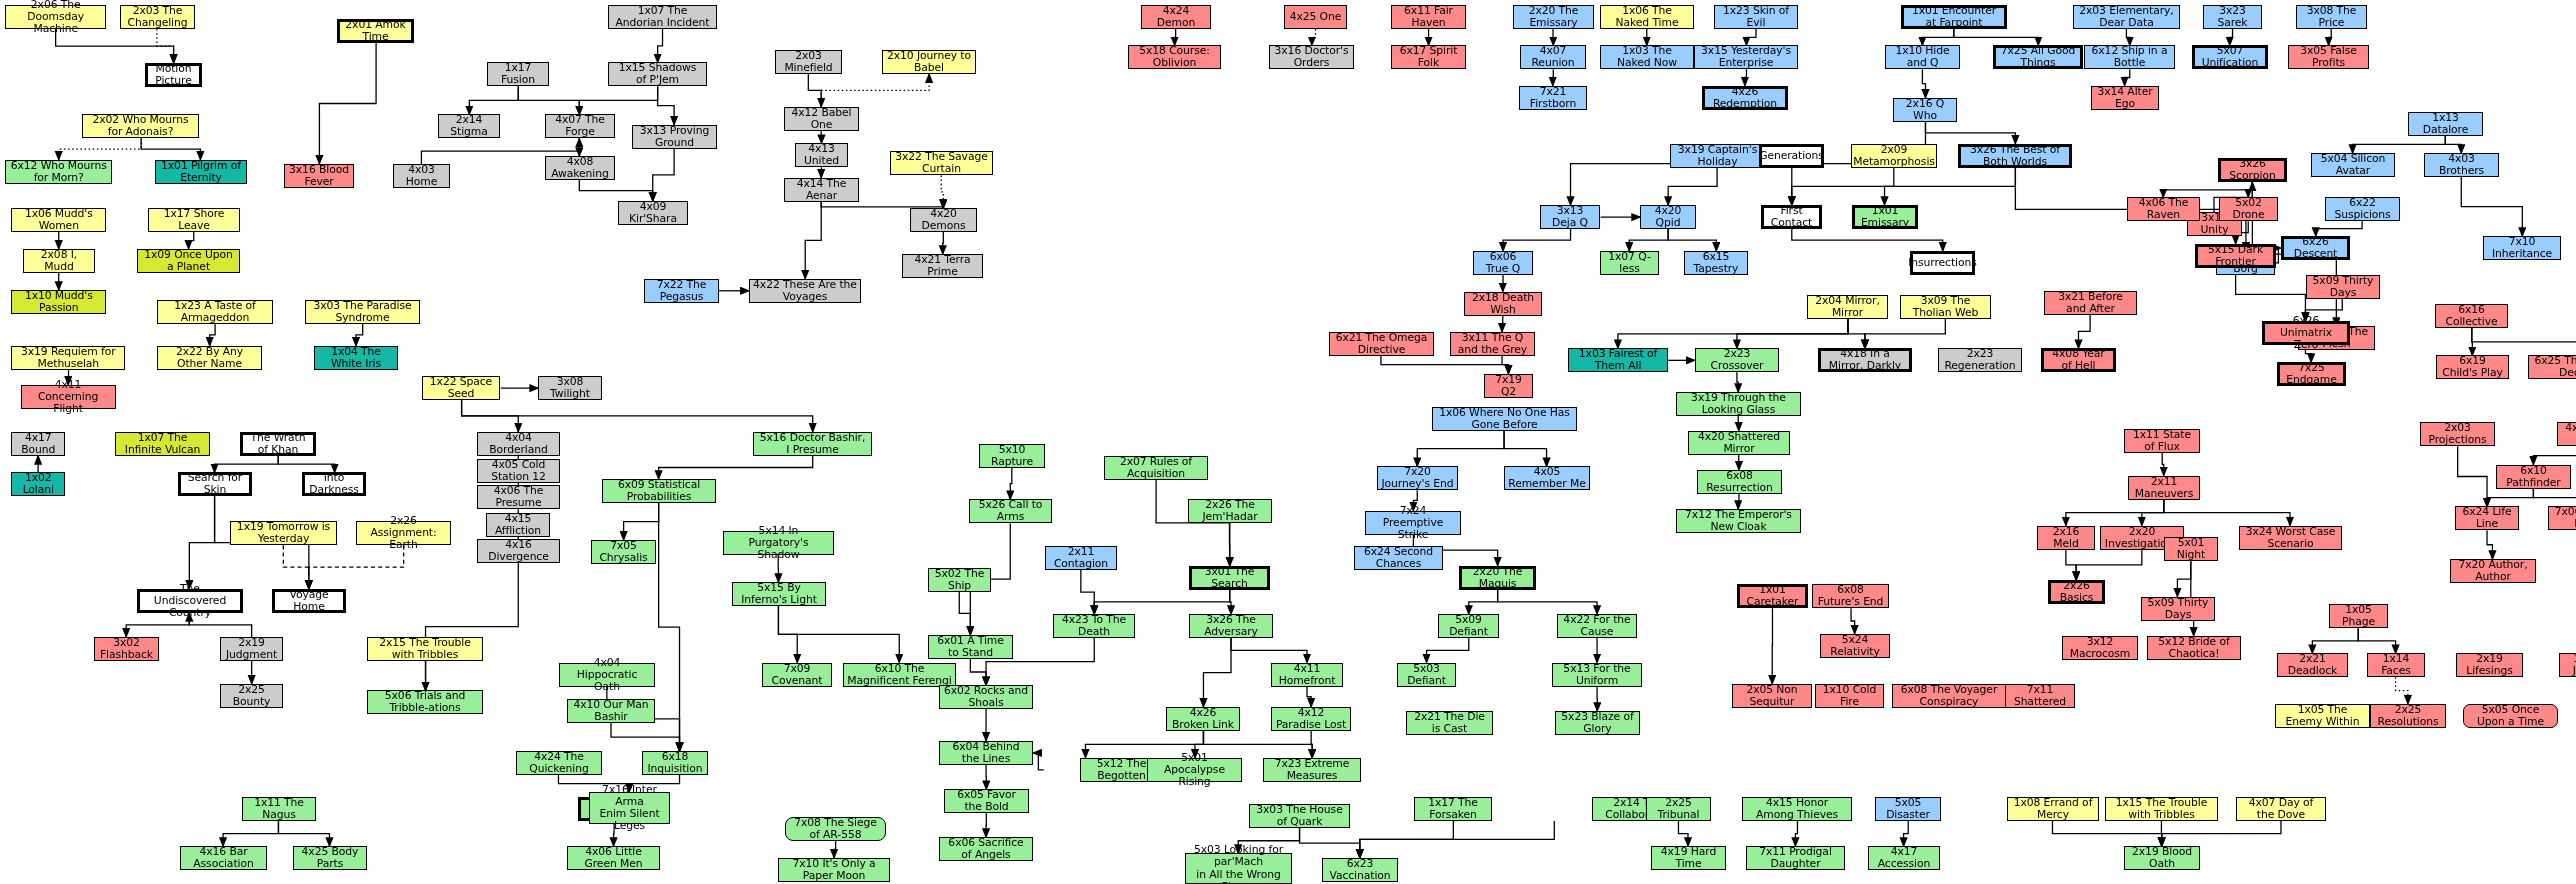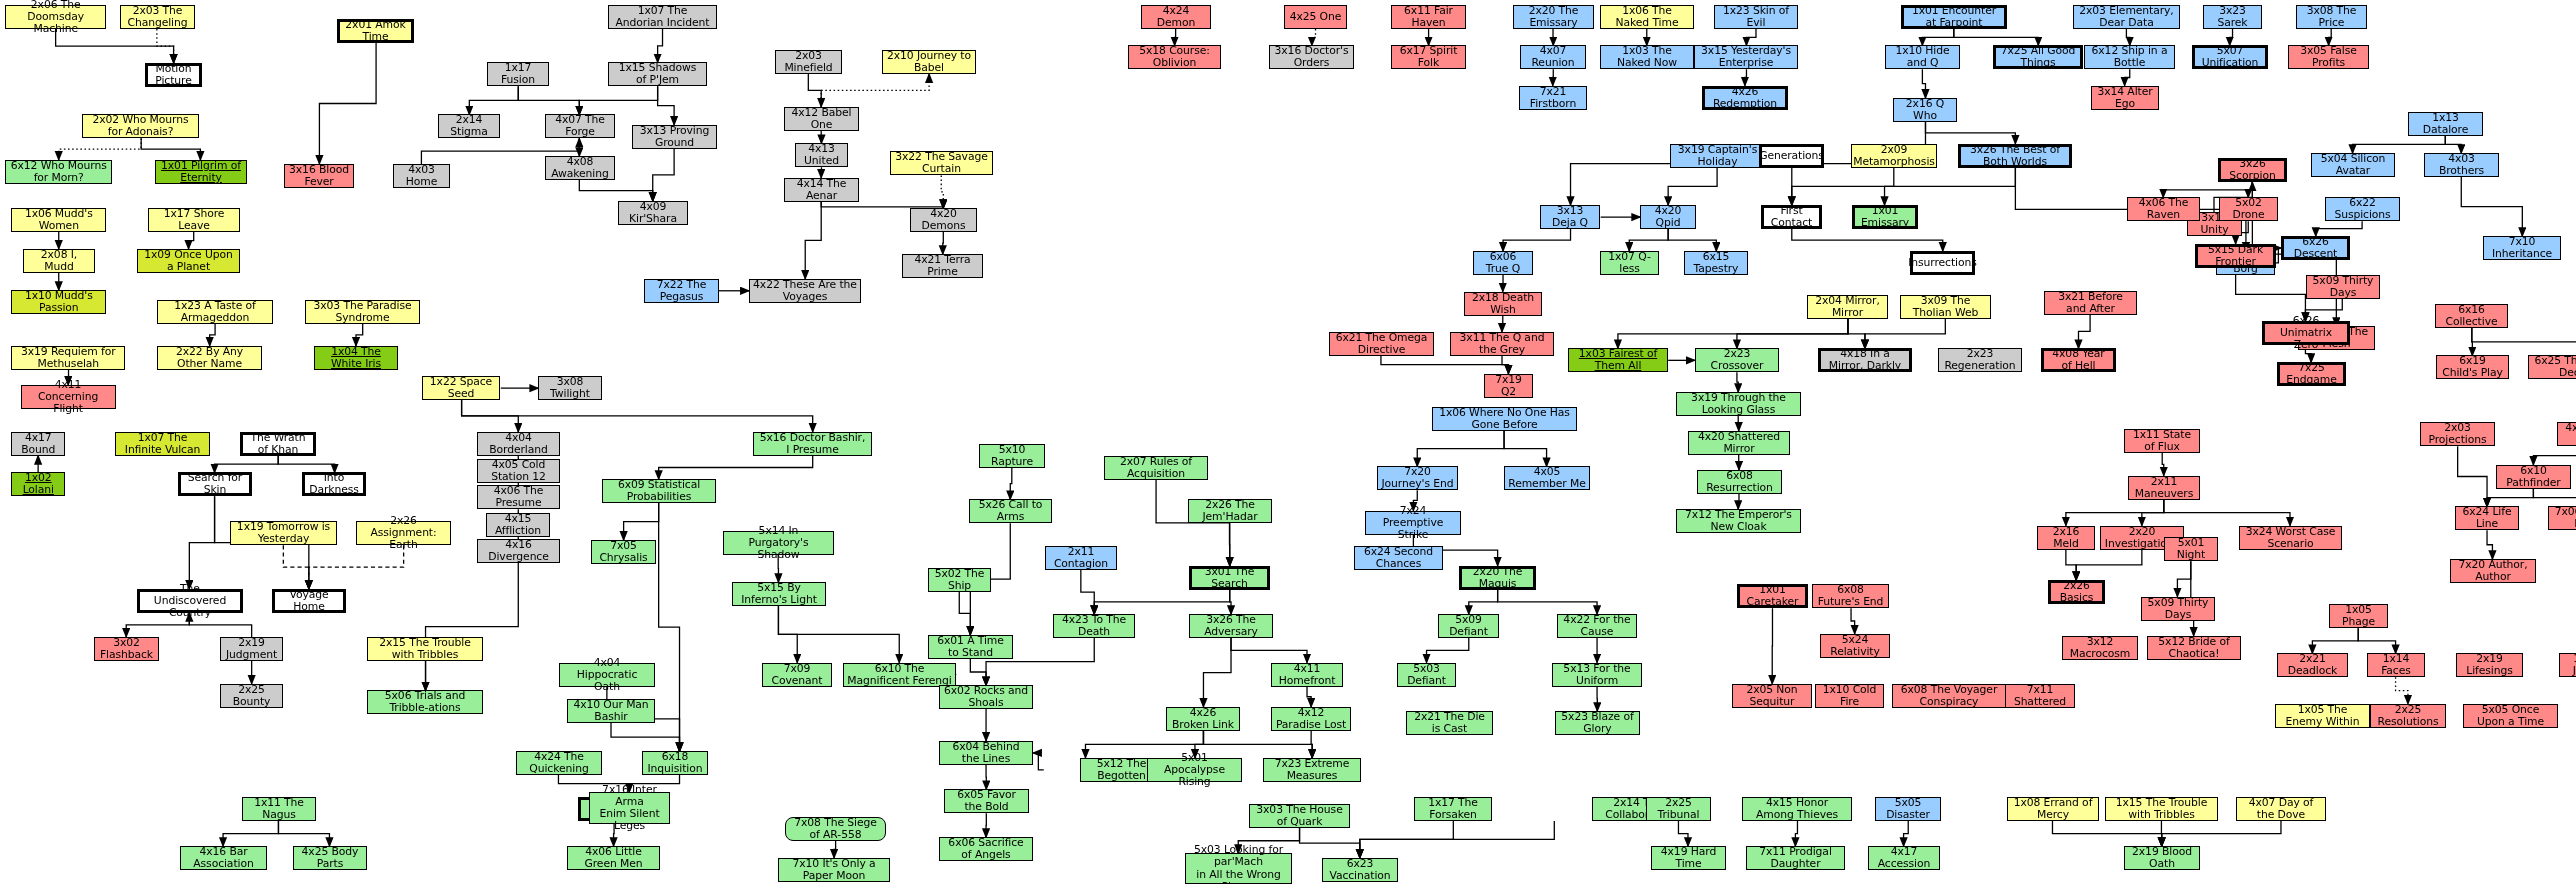--- a/index.html
+++ b/index.html
@@ -15,21 +15,21 @@
     text-align:center;
     font-size:10.8px;
     line-height:1.12;
     color:#000;
     padding:1px 3.1px;
     white-space:pre-line;
     letter-spacing:-0.1px;
   }
   .node.bold{border-width:3.6px;}
   .c-tos{background:#ffff99;}
-  .c-tas{background:#84cc16;text-decoration:underline;}
+  .c-tas{background:#14b8a6;}
   .c-tas2{background:#d6e832;}
   .c-tng{background:#99ccff;}
   .c-ds9{background:#99ee99;}
   .c-voy{background:#ff8888;}
   .c-ent{background:#cccccc;}
   .c-film{background:#ffffff;}
 </style>
 </head>
 <body>
 
@@ -335,21 +335,21 @@
       <div class="node c-voy" style="left: 1284px; top: 5.2px; width: 63px; height: 24px;">4x25 One</div>
       <div class="node c-ent" style="left: 1269px; top: 45px; width: 85px; height: 24px;">3x16 Doctor's Orders</div>
       <div class="node c-voy" style="left: 1391px; top: 5.2px; width: 75px; height: 24px;">6x11 Fair Haven</div>
       <div class="node c-voy" style="left: 1391px; top: 45px; width: 75px; height: 24px;">6x17 Spirit Folk</div>
       <div class="node c-tng" style="left: 1513px; top: 5.2px; width: 81px; height: 24px;">2x20 The Emissary</div>
       <div class="node c-tng" style="left: 1520px; top: 45px; width: 66px; height: 24px;">4x07 Reunion</div>
       <div class="node c-tng" style="left: 1519px; top: 86px; width: 68px; height: 24px;">7x21 Firstborn</div>
       <div class="node c-tng" style="left: 1540px; top: 205px; width: 60px; height: 24px;">3x13 Deja Q</div>
       <div class="node c-tng" style="left: 1473px; top: 251px; width: 60px; height: 24px;">6x06 True Q</div>
       <div class="node c-voy" style="left: 1464px; top: 292px; width: 78px; height: 24px;">2x18 Death Wish</div>
-      <div class="node c-voy" style="left: 1450px; top: 332px; width: 104px; height: 24px;">3x11 The Q and the Grey</div>
+      <div class="node c-voy" style="left: 1450px; top: 332px; width: 85px; height: 24px;">3x11 The Q and the Grey</div>
       <div class="node c-voy" style="left: 1484px; top: 374px; width: 49px; height: 24px;">7x19 Q2</div>
       <div class="node c-voy" style="left: 1329px; top: 332px; width: 105px; height: 24px;">6x21 The Omega Directive</div>
       <div class="node c-tng" style="left: 1640px; top: 205px; width: 56px; height: 24px;">4x20 Qpid</div>
       <div class="node c-ds9" style="left: 1600px; top: 251px; width: 59px; height: 24px;">1x07 Q-less</div>
       <div class="node c-tng" style="left: 1684px; top: 251px; width: 64px; height: 24px;">6x15 Tapestry</div>
       <div class="node c-tng" style="left: 1670px; top: 144px; width: 95px; height: 24px;">3x19 Captain's Holiday</div>
       <div class="node c-tos" style="left: 1600px; top: 5.2px; width: 94px; height: 24px;">1x06 The Naked Time</div>
       <div class="node c-tng" style="left: 1600px; top: 45px; width: 94px; height: 24px;">1x03 The Naked Now</div>
       <div class="node c-tng" style="left: 1714px; top: 5.2px; width: 84px; height: 24px;">1x23 Skin of Evil</div>
       <div class="node c-tng" style="left: 1694px; top: 45px; width: 104px; height: 24px;">3x15 Yesterday's Enterprise</div>
@@ -438,21 +438,21 @@
       <div class="node c-voy" style="left: 2496px; top: 465px; width: 75px; height: 24px;">6x10 Pathfinder</div>
       <div class="node c-voy" style="left: 2455px; top: 506px; width: 64px; height: 24px;">6x24 Life Line</div>
       <div class="node c-voy" style="left: 2548px; top: 506px; width: 75px; height: 24px;">7x06 Inside Man</div>
       <div class="node c-voy" style="left: 2450px; top: 559px; width: 86px; height: 24px;">7x20 Author, Author</div>
       <div class="node c-voy" style="left: 2329px; top: 604px; width: 59px; height: 24px;">1x05 Phage</div>
       <div class="node c-voy" style="left: 2277px; top: 653px; width: 71px; height: 24px;">2x21 Deadlock</div>
       <div class="node c-voy" style="left: 2367px; top: 653px; width: 58px; height: 24px;">1x14 Faces</div>
       <div class="node c-voy" style="left: 2456px; top: 653px; width: 67px; height: 24px;">2x19 Lifesings</div>
       <div class="node c-voy" style="left: 2559px; top: 653px; width: 55px; height: 24px;">1x15 Jetrel</div>
       <div class="node c-voy" style="left: 2370px; top: 704px; width: 76px; height: 24px;">2x25 Resolutions</div>
-      <div class="node c-voy" style="left: 2463px; top: 704px; width: 95px; height: 24px;">5x05 Once Upon a Time</div>
+      <div class="node c-voy" style="left: 2463px; top: 704px; width: 95px; height: 24px; border-radius: 7px;">5x05 Once Upon a Time</div>
       <div class="node c-ds9" style="left: 1646px; top: 797px; width: 65px; height: 24px;">2x25 Tribunal</div>
       <div class="node c-ds9" style="left: 1742px; top: 797px; width: 110px; height: 24px;">4x15 Honor Among Thieves</div>
       <div class="node c-tng" style="left: 1875px; top: 797px; width: 66px; height: 24px;">5x05 Disaster</div>
       <div class="node c-ds9" style="left: 1651px; top: 846px; width: 75px; height: 24px;">4x19 Hard Time</div>
       <div class="node c-ds9" style="left: 1746px; top: 846px; width: 99px; height: 24px;">7x11 Prodigal Daughter</div>
       <div class="node c-ds9" style="left: 1868px; top: 846px; width: 72px; height: 24px;">4x17 Accession</div>
       <div class="node c-tos" style="left: 2007px; top: 797px; width: 92px; height: 24px;">1x08 Errand of Mercy</div>
       <div class="node c-tos" style="left: 2105px; top: 797px; width: 113px; height: 24px;">1x15 The Trouble with Tribbles</div>
       <div class="node c-tos" style="left: 2236px; top: 797px; width: 90px; height: 24px;">4x07 Day of the Dove</div>
       <div class="node c-ds9" style="left: 2124px; top: 846px; width: 76px; height: 24px;">2x19 Blood Oath</div>

